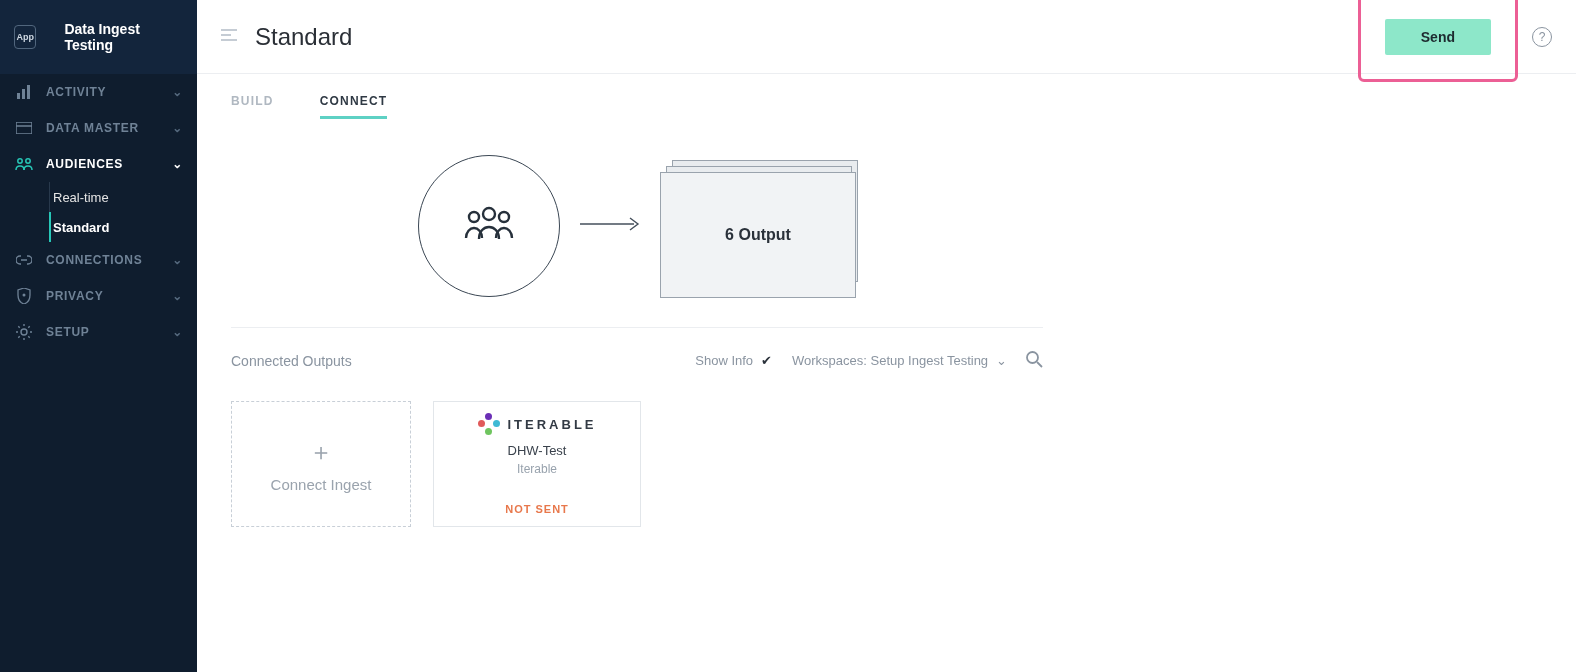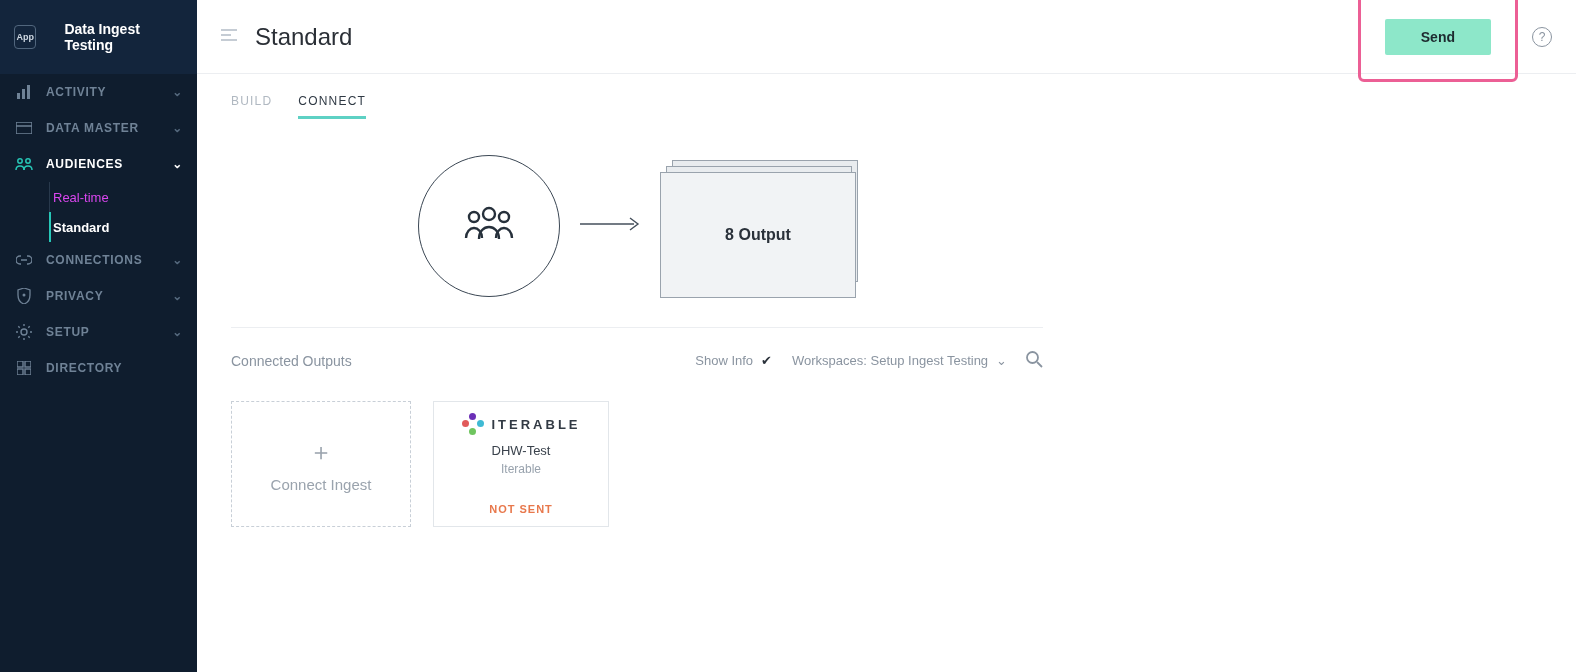--- a/index.html
+++ b/index.html
@@ -55,21 +55,21 @@
     .nav-section .nav-icon { width: 20px; margin-right: 12px; display: inline-flex; align-items:center; justify-content:center;}
     .nav-section .chev { margin-left: auto; color: #55697e; }
     .nav-section.active { color: #fff; }
     .nav-section.active .nav-icon { color: #27c7b7; }
     .nav-sub {
       padding-left: 48px;
       height: 30px;
       display: flex;
       align-items: center;
       font-size: 13px;
-      color: #d946ef;
+      color: #e5e5e5;
       border-left: 3px solid transparent;
       margin-left: 2px;
       cursor: pointer;
       position: relative;
     }
     .nav-sub::before {
       content: "";
       position: absolute;
       left: 44px;
       top: 0; bottom: 0;
@@ -132,28 +132,29 @@
     }
 
     .tabs {
       display: flex;
       gap: 26px;
       margin-bottom: 26px;
     }
     .tab {
       font-size: 12px;
       letter-spacing: 1.2px;
-      font-weight: 400;
+      font-weight: 700;
       color: #b0b8c1;
       padding-bottom: 8px;
       cursor: pointer;
     }
     .tab.active {
       color: #2f3944;
       border-bottom: 3px solid #5ed1c4;
+      margin-left: 20px;
     }
 
     .diagram {
       display: flex;
       align-items: center;
       justify-content: center;
       gap: 20px;
       padding: 10px 0 30px;
       border-bottom: 1px solid #eceef1;
     }
@@ -206,21 +207,21 @@
       width: 180px; height: 126px;
       border: 1px dashed #c8cfd7;
       display:flex; flex-direction:column; align-items:center; justify-content:center;
       color:#9aa3ad;
       gap: 8px;
       cursor: pointer;
     }
     .connect-card .plus { font-size: 24px; font-weight:300; color:#9aa3ad;}
     .connect-card .txt { font-size: 15px; }
     .output-card {
-      width: 176px; height: 126px;
+      width: 208px; height: 126px;
       border: 1px solid #e2e6ea;
       display:flex; flex-direction:column; align-items:center; justify-content:center;
       gap: 4px;
       cursor: pointer;
     }
     .iterable-logo { display: flex; align-items:center; gap:8px; margin-bottom:4px;}
     .iterable-dots { position: relative; width: 22px; height: 22px; }
     .iterable-dots span { position:absolute; width:7px; height:7px; border-radius:50%; }
     .dot-t { top:0; left:7px; background:#6b2fb6; }
     .dot-r { top:7px; right:0; background:#3fbad4; }
@@ -307,31 +308,20 @@
     <span class="nav-icon">
       <svg width="16" height="16" viewBox="0 0 16 16">
           <circle cx="8" cy="8" r="3" fill="none" stroke="currentColor" stroke-width="1.4"></circle>
           <path d="M8 0v2M8 14v2M0 8h2M14 8h2M2.3 2.3l1.4 1.4M12.3 12.3l1.4 1.4M2.3 13.7l1.4-1.4M12.3 3.7l1.4-1.4" stroke="currentColor" stroke-width="1.4"></path>
         </svg>
     </span>
     <span>Setup</span>
     <span class="chev">⌄</span>
   </div>
 
-  <div class="nav-section">
-    <span class="nav-icon">
-      <svg width="14" height="14" viewBox="0 0 14 14">
-          <rect x="0" y="0" width="6" height="6" fill="none" stroke="currentColor" stroke-width="1.4"></rect>
-          <rect x="8" y="0" width="6" height="6" fill="none" stroke="currentColor" stroke-width="1.4"></rect>
-          <rect x="0" y="8" width="6" height="6" fill="none" stroke="currentColor" stroke-width="1.4"></rect>
-          <rect x="8" y="8" width="6" height="6" fill="none" stroke="currentColor" stroke-width="1.4"></rect>
-        </svg>
-    </span>
-    <span>Directory</span>
-  </div>
 </aside>
 
 <main class="main">
   <div class="topbar">
     <span class="menu-toggle">
       <svg width="16" height="14" viewBox="0 0 16 14">
           <line x1="0" y1="2" x2="16" y2="2" stroke="currentColor" stroke-width="1.6"></line>
           <line x1="0" y1="7" x2="10" y2="7" stroke="currentColor" stroke-width="1.6"></line>
           <line x1="0" y1="12" x2="16" y2="12" stroke="currentColor" stroke-width="1.6"></line>
         </svg>
@@ -366,21 +356,21 @@
       <span class="arrow">
         <svg width="60" height="14" viewBox="0 0 60 14">
             <line x1="0" y1="7" x2="54" y2="7" stroke="#444f5b" stroke-width="1.4"></line>
             <path d="M50 1l8 6-8 6" fill="none" stroke="#444f5b" stroke-width="1.4"></path>
           </svg>
       </span>
       <div class="card-stack">
         <div class="card c1"></div>
         <div class="card c2"></div>
         <div class="card c3">
-          <span>8 Output</span>
+          <span>6 Output</span>
         </div>
       </div>
     </div>
 
     <div class="outputs-bar">
       <span class="label">Connected Outputs</span>
       <span class="spacer"></span>
       <span class="showinfo">
         <span>Show Info</span>
         <span class="check">✔</span>

